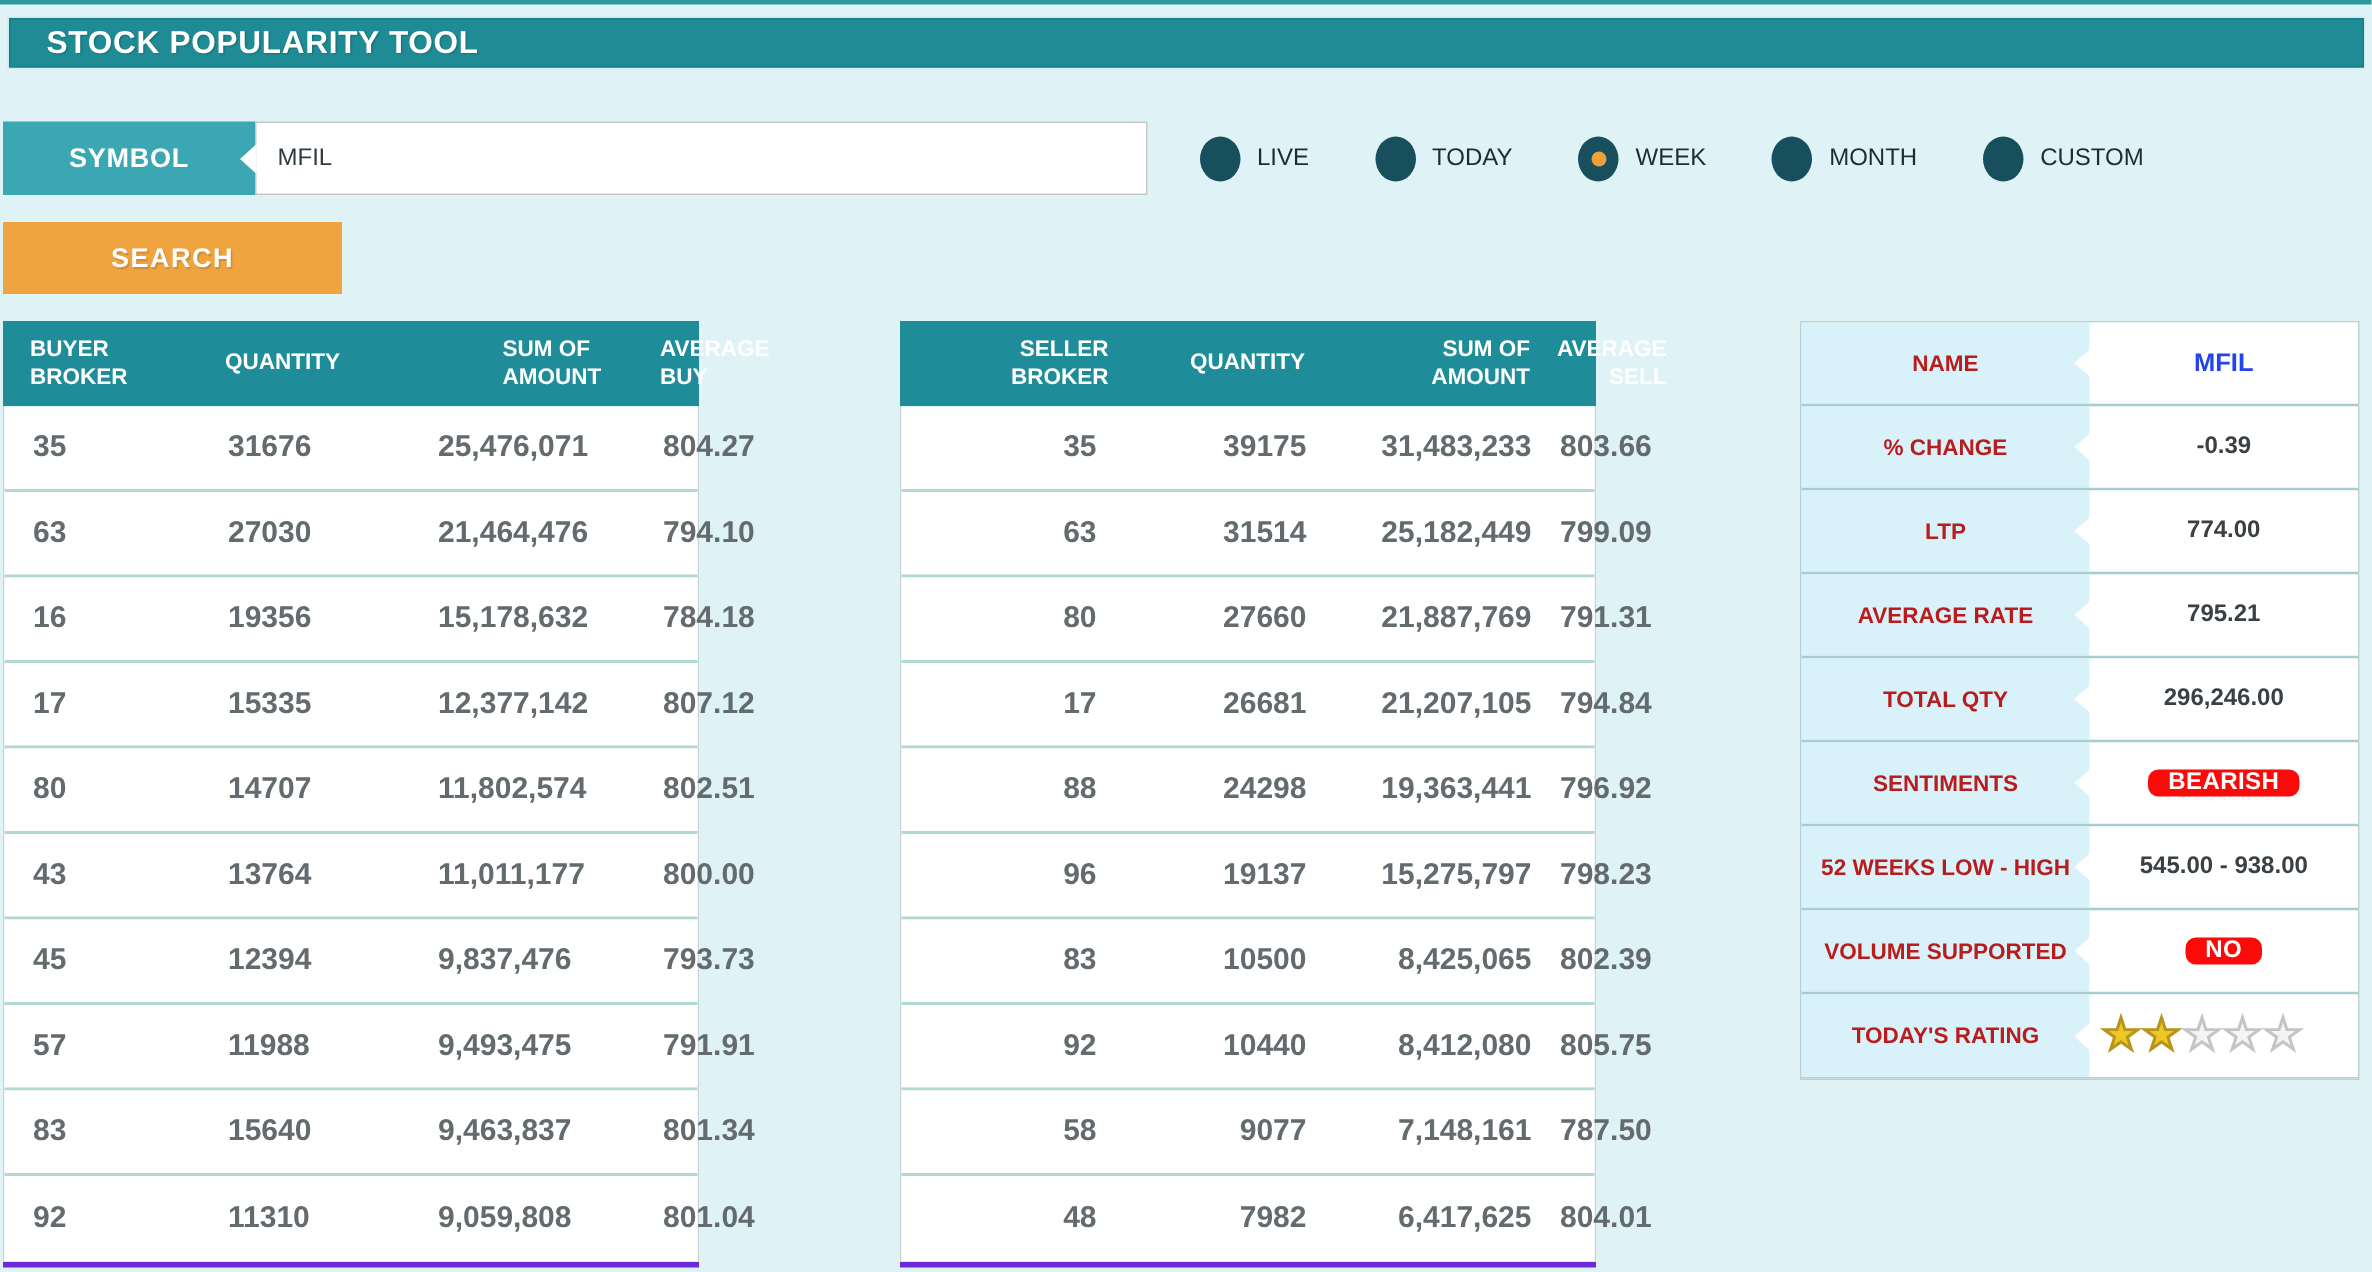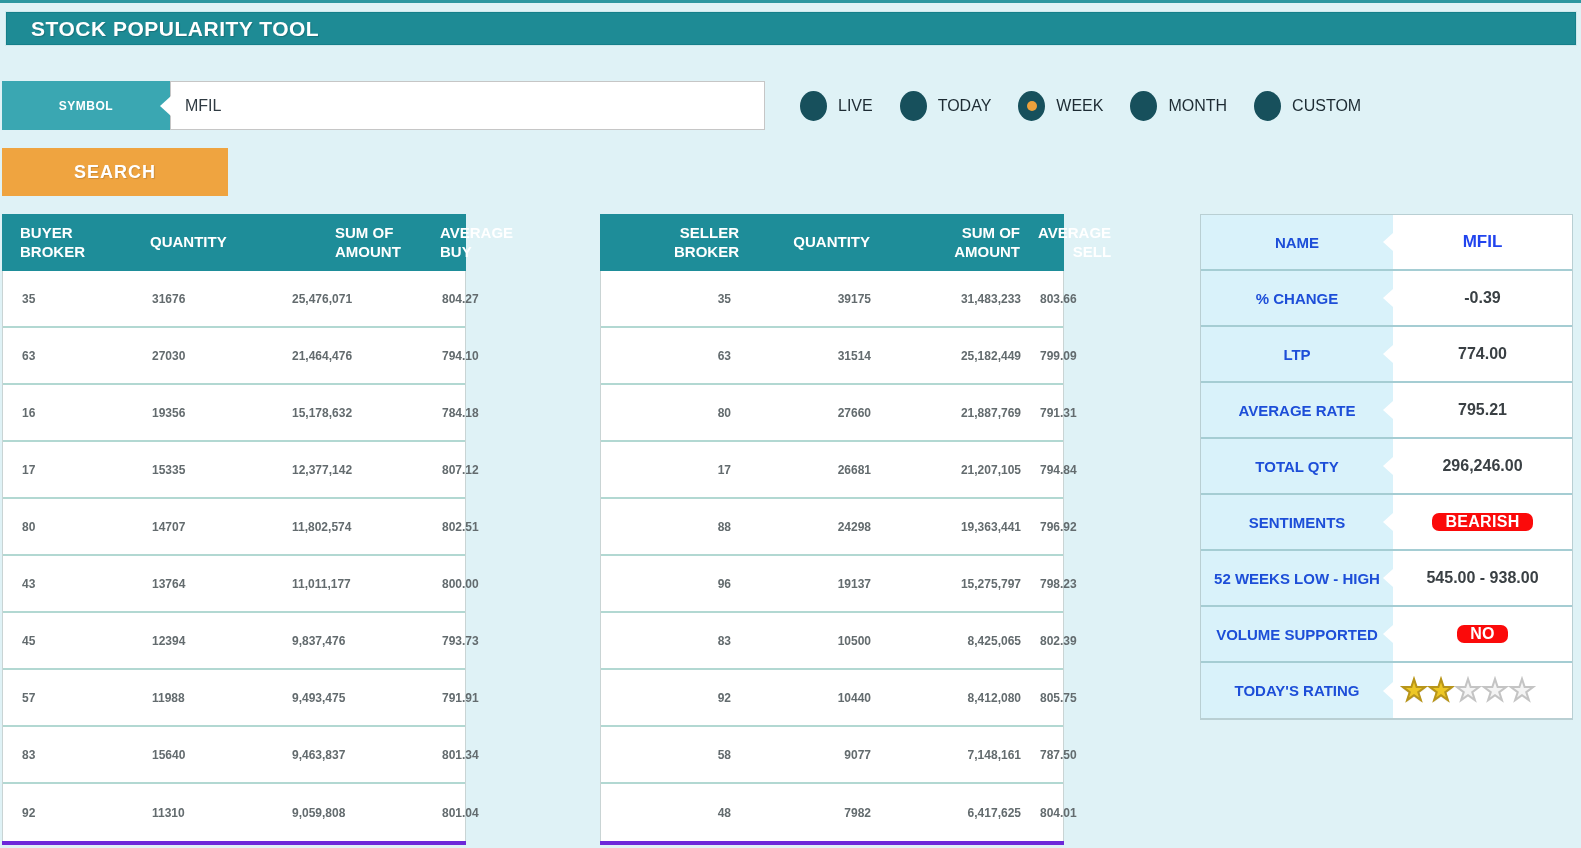--- a/index.html
+++ b/index.html
@@ -20,35 +20,35 @@
   }
   .app-title {
     color:#ffffff; font-weight:bold; font-size:21px; letter-spacing:.5px;
     padding-left:24px; text-shadow:1px 1px 1px rgba(0,0,0,.18);
   }
   
   .symbol-field { position:absolute; left:2px; top:78px; width:763px; height:49px; display:flex; }
   .symbol-label {
     width:168px; background:#3aa7b2; position:relative; flex:0 0 168px;
     display:flex; align-items:center; justify-content:center;
-    color:#ffffff; font-weight:bold; font-size:12px; letter-spacing:.5px;
+    color:#ffffff; font-weight:bold; font-size:18px; letter-spacing:.5px;
   }
   .symbol-label::after {
     content:""; position:absolute; right:-1px; top:50%; transform:translateY(-50%);
     width:0; height:0;
     border-top:10px solid transparent; border-bottom:10px solid transparent;
     border-right:11px solid #ffffff;
   }
   .symbol-input {
     flex:1; border:1px solid #c6c6c6; background:#ffffff; outline:none;
     padding-left:14px; font-family:"Liberation Sans",sans-serif;
     font-size:16px; color:#2f3a42;
   }
   
-  .filters { position:absolute; left:800px; top:78px; height:49px; display:flex; align-items:center; gap:27px; }
+  .filters { position:absolute; left:800px; top:78px; height:49px; display:flex; align-items:center; gap:44px; }
   .filter { display:flex; align-items:center; gap:11px; cursor:pointer; }
   .radio {
     width:27px; height:30px; border-radius:50%; background:#17505c;
     display:flex; align-items:center; justify-content:center; flex:0 0 27px;
   }
   .radio .dot { width:10px; height:10px; border-radius:50%; background:transparent; }
   .radio.selected .dot { background:#eda13c; }
   .f-label { font-size:16px; color:#1d2b33; }
   
   .search-btn {
@@ -66,34 +66,34 @@
     background:#1e8d99; height:57px; color:#ffffff; font-weight:bold; font-size:15px;
     display:grid; grid-template-columns:130px 140px 150px 1fr; align-items:center;
     line-height:1.25;
   }
   .t-head > div { padding-left:18px; }
   .w72 { display:inline-block; width:76px;margin-left:45px; }
   .rows-wrap { border-left:1px solid #c9d4d4; border-right:1px solid #c9d4d4; background:#ffffff; }
   .t-row {
     display:grid; grid-template-columns:130px 140px 150px 1fr; align-items:center;
     height:57px; background:#ffffff; border-bottom:2px solid #b2d8d2;
-    color:#636b6e; font-weight:bold; font-size:12px;
+    color:#636b6e; font-weight:bold; font-size:20px;
   }
   .t-row:last-child { border-bottom:none; }
   .t-row > div { padding-left:19px; }
   
   .panel {
     position:absolute; left:1200px; top:211px; width:373px;
     border:1px solid #b9cfd3; background:#ffffff;
   }
   .p-row { display:flex; height:56px; border-bottom:2px solid #a5cdd3; }
   .p-row:last-child { border-bottom:1px solid #b9cfd3; }
   .p-label {
     flex:0 0 192px; background:#d9f2fa; display:flex; align-items:center; justify-content:center;
-    color:#1d4ed8; font-weight:bold; font-size:15px; text-align:right; padding:0 4px;
+    color:#b91c1c; font-weight:bold; font-size:15px; text-align:right; padding:0 4px;
   }
   .p-value {
     flex:1; position:relative; background:#ffffff;
     display:flex; align-items:center; justify-content:center;
     color:#3a4044; font-weight:bold; font-size:16px;
   }
   .p-value::before {
     content:""; position:absolute; left:-10px; top:50%; transform:translateY(-50%);
     width:0; height:0;
     border-top:9px solid transparent; border-bottom:9px solid transparent;

